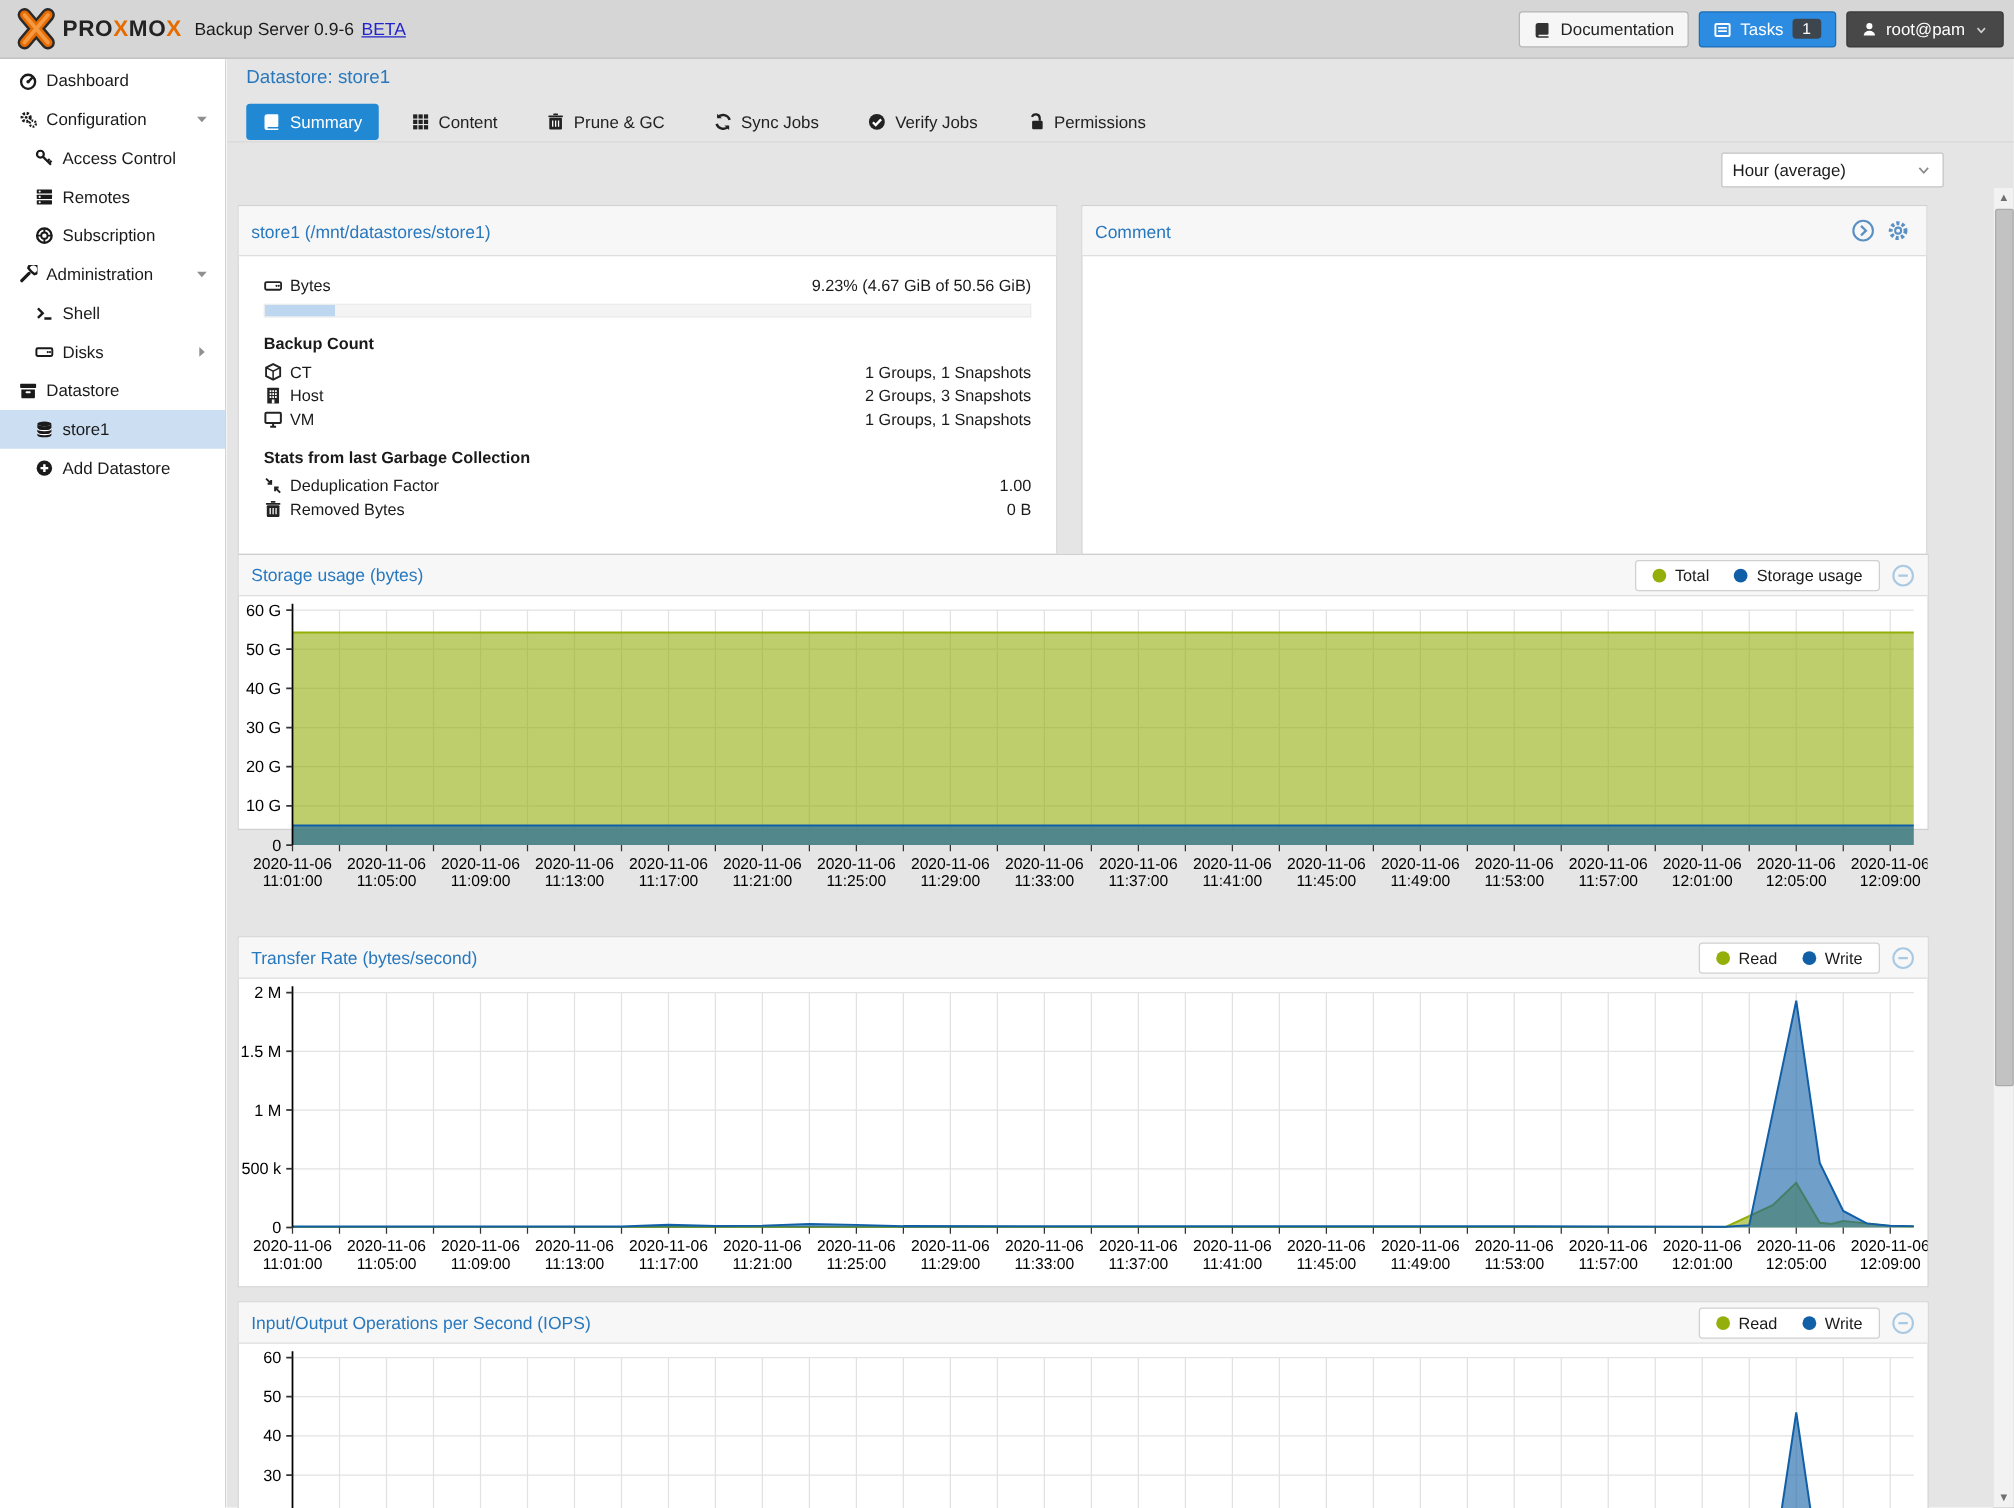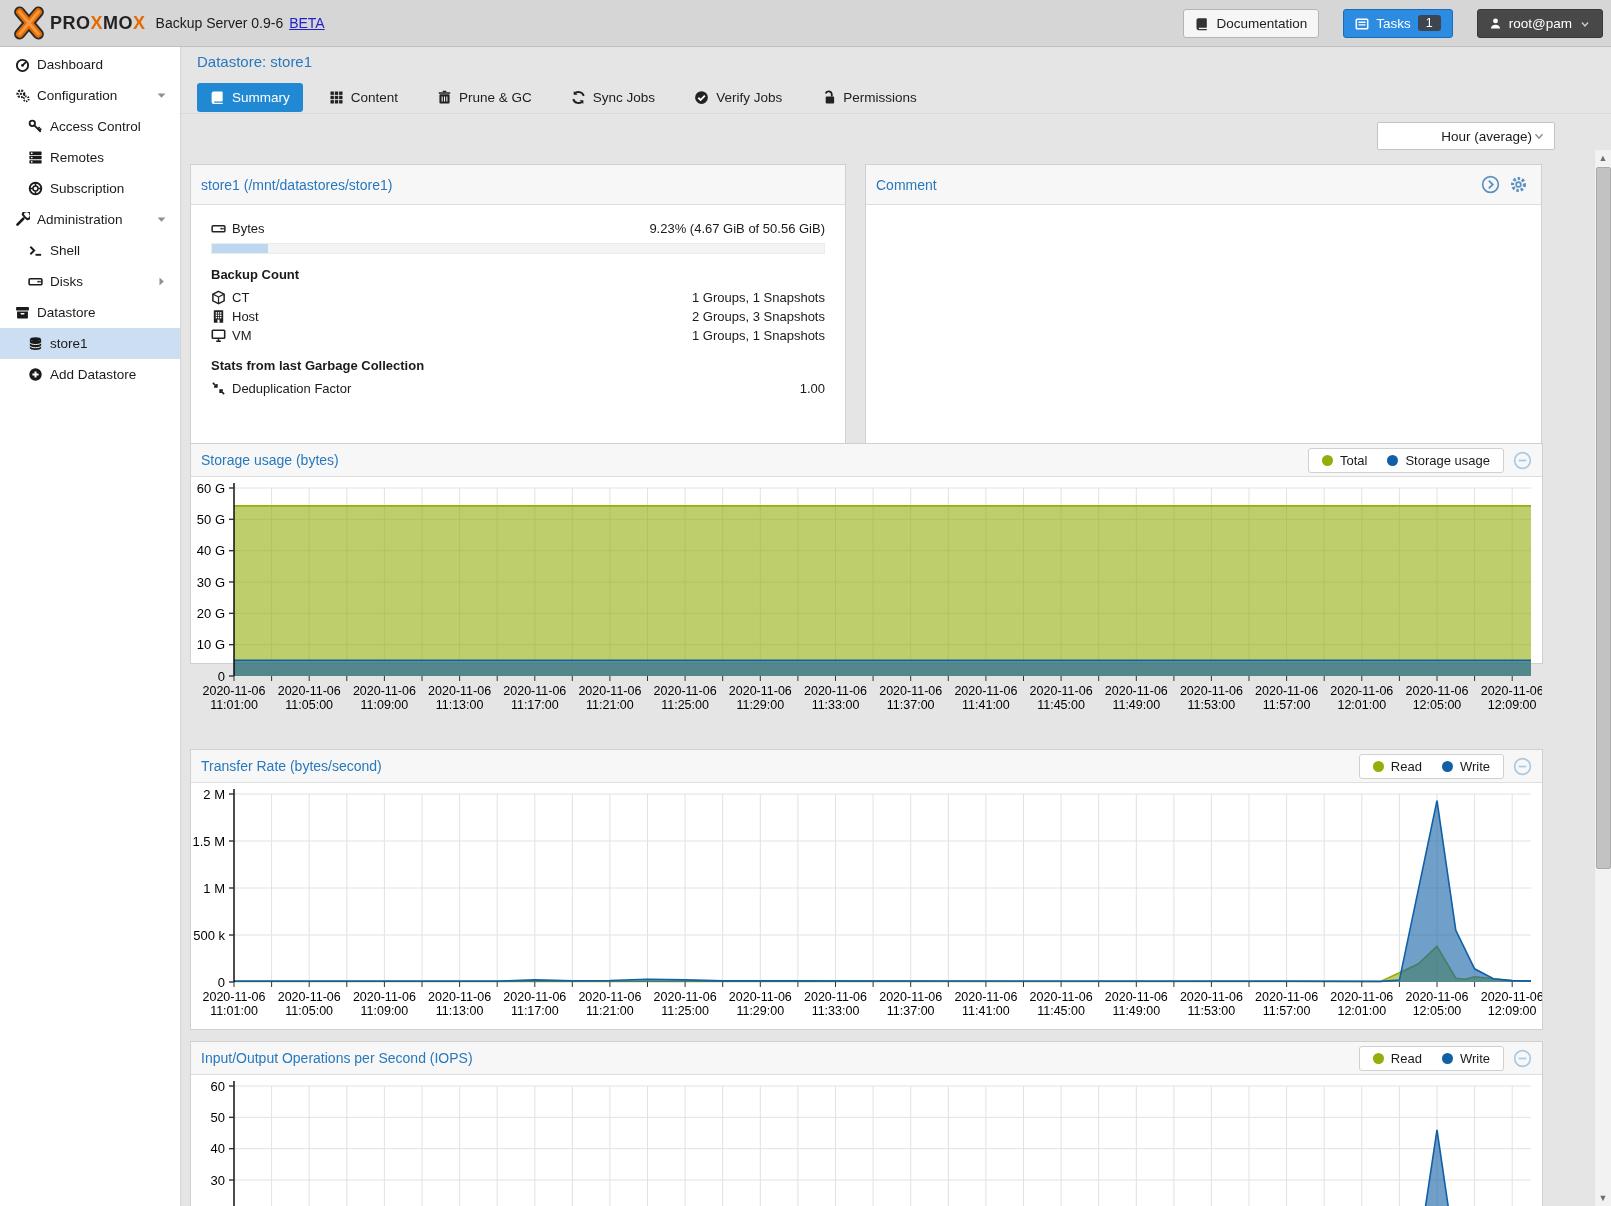--- a/index.html
+++ b/index.html
@@ -5,21 +5,21 @@
   html,body{margin:0;padding:0;width:1611px;height:1206px;overflow:hidden;
     font-family:"Liberation Sans","DejaVu Sans",sans-serif;font-size:13px;color:#1a1a1a;background:#fff;}
   
   .topbar{position:fixed;top:0;left:0;width:1611px;height:46px;background:#d6d6d6;
     border-bottom:1px solid #c0c0c0;display:flex;align-items:center;z-index:50;}
   .brand-wrap{display:flex;align-items:center;padding-left:12px;}
   .brand-text{font-size:18px;font-weight:bold;letter-spacing:.5px;color:#232323;margin-left:4px;}
   .brand-text .ox{color:#e66b00;}
   .product{font-size:14px;margin-left:10px;color:#1a1a1a;}
   .beta{font-size:14px;margin-left:6px;color:#2222cc;text-decoration:underline;cursor:pointer;}
-  .topbar-right{margin-left:auto;display:flex;align-items:center;gap:24px;margin-right:8px;}
+  .topbar-right{margin-left:auto;display:flex;align-items:center;gap:8px;margin-right:8px;}
   .tb-btn{height:27px;display:flex;align-items:center;gap:7px;padding:0 11px;border-radius:3px;
     font-size:13.5px;cursor:pointer;}
   .tb-doc{background:#f6f6f6;border:1px solid #b5b5b5;color:#222;}
   .tb-tasks{background:#2c8ce2;border:1px solid #1b6db4;color:#fff;}
   .tb-user{background:#484848;border:1px solid #383838;color:#fff;}
   .badge{background:#3d464e;color:#fff;border-radius:3px;padding:1px 8px;font-size:12.5px;}
   
   .sidebar{position:fixed;top:47px;left:0;width:180px;bottom:0;background:#fff;
     border-right:1px solid #d4d4d4;padding-top:2px;z-index:40;}
   .side-item{height:31px;display:flex;align-items:center;padding-left:15px;font-size:13.5px;
@@ -30,21 +30,21 @@
   .side-caret{position:absolute;right:12px;color:#8f8f8f;display:inline-flex;}
   
   .main{position:absolute;left:181px;top:47px;right:0;bottom:0;background:#e5e5e5;}
   .page-title{position:absolute;left:16px;top:6px;font-size:15px;color:#2878be;}
   .tabbar{position:absolute;left:16px;top:36px;display:flex;gap:13px;height:29px;}
   .tab{display:flex;align-items:center;gap:7px;padding:0 13px;border-radius:3px;font-size:13.5px;
     color:#222;cursor:pointer;}
   .tab.active{background:#2189d4;color:#fff;}
   .tab-divider{position:absolute;left:0;right:0;top:66px;border-top:1px solid #d9d9d9;}
   .combo{position:absolute;right:56px;top:75px;width:160px;height:26px;border:1px solid #c4c4c4;
-    border-radius:2px;background:#fff;display:flex;align-items:center;padding:0 8px;cursor:pointer;text-align:right;}
+    border-radius:2px;background:#fff;display:flex;align-items:center;padding:0 8px;cursor:pointer;}
   .combo .lbl{flex:1;font-size:13.5px;color:#1a1a1a;}
   .combo .chev{color:#8a8a8a;display:inline-flex;}
   
   .panel{position:absolute;background:#fff;border:1px solid #d0d0d0;box-sizing:border-box;}
   .panel-header{background:#f7f7f7;border-bottom:1px solid #dedede;display:flex;align-items:center;}
   .ph-tall{height:39px;}
   .ph-short{height:32px;}
   .panel-title{color:#2878be;font-size:14px;padding-left:10px;}
   .hdr-icons{margin-left:auto;display:flex;align-items:center;gap:9px;padding-right:13px;color:#5b90c2;}
   .legend-box{margin-left:auto;display:flex;align-items:center;gap:20px;background:#fff;
@@ -387,20 +387,32 @@
       <div class="section-title">Stats from last Garbage Collection</div>
       <div id="gc-rows">
     <div class="kv-row">
       <span class="ric">
               <svg viewBox="0 0 16 16" width="15" height="15" fill="currentColor">
                 <path d="M2 2 L6.3 6.3 M6.3 3.3 V6.3 H3.3 M14 14 L9.7 9.7 M9.7 12.7 V9.7 H12.7" stroke="currentColor" stroke-width="1.7" fill="none"></path>
               </svg>
             </span>
       <span class="rlabel">Deduplication Factor</span>
       <span class="rvalue">1.00</span>
+    </div>
+    <div class="kv-row">
+      <span class="ric">
+              <svg viewBox="0 0 16 16" width="15" height="15" fill="currentColor">
+                <rect x="2.6" y="4.4" width="10.8" height="10" rx="1"></rect>
+                <rect x="1.8" y="2.5" width="12.4" height="1.6" rx="0.4"></rect>
+                <rect x="6" y="0.8" width="4" height="1.5" rx="0.4"></rect>
+                <path d="M5.5 6.8 v5.4 M8 6.8 v5.4 M10.5 6.8 v5.4" stroke="#fff" stroke-width="1.1"></path>
+              </svg>
+            </span>
+      <span class="rlabel">Removed Bytes</span>
+      <span class="rvalue">0 B</span>
     </div>
         </div>
     </div>
   </div>
 
   <div class="panel" style="left:684px;top:117px;width:677px;height:280px;">
     <div class="panel-header ph-tall">
       <span class="panel-title">Comment</span>
       <span class="hdr-icons">
         <span><svg viewBox="0 0 16 16" width="19" height="19">

